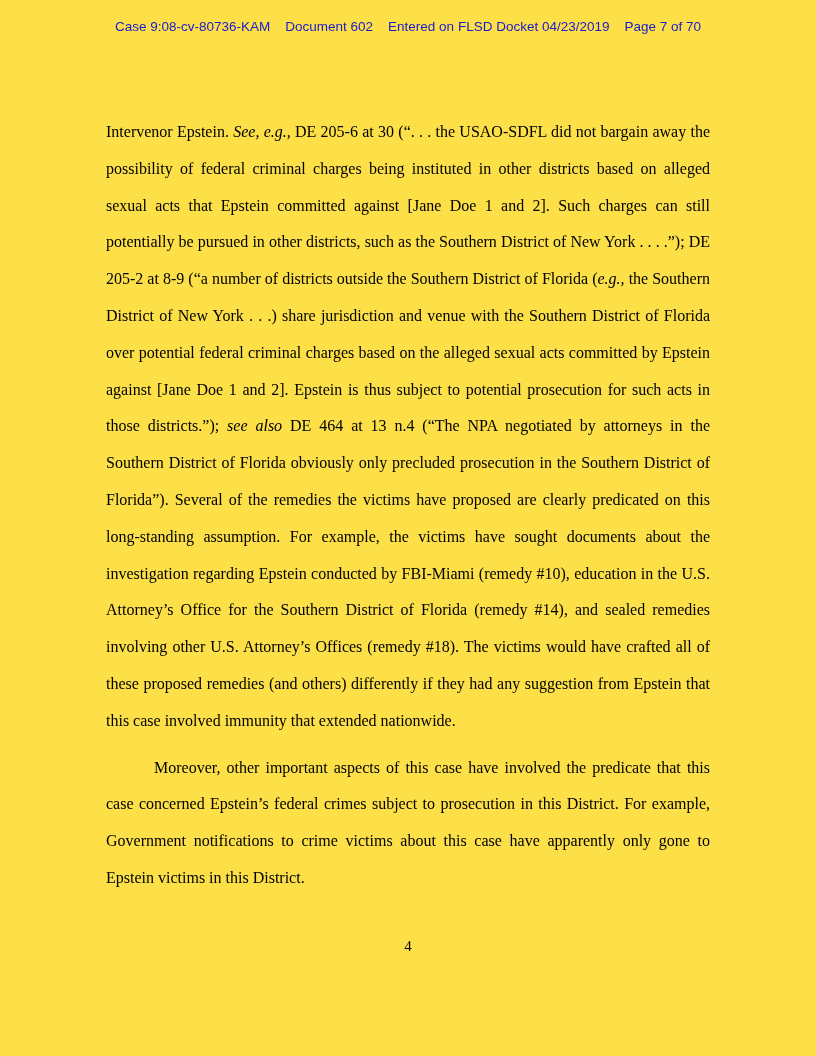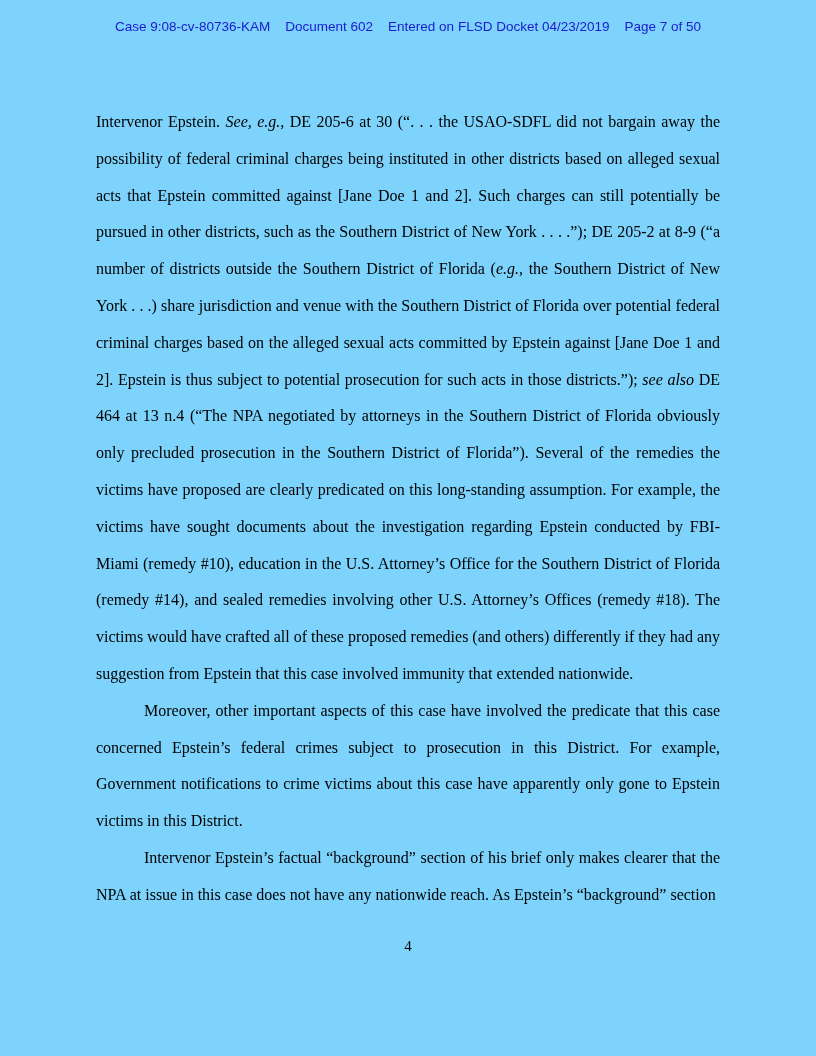--- a/index.html
+++ b/index.html
@@ -3,21 +3,21 @@
 <meta charset="utf-8">
 <style>
   * { box-sizing: border-box; }
   html, body { margin: 0; padding: 0; }
   body { background: #e8e8e8; }
   .page {
     position: relative;
     width: 816px;
     height: 1056px;
     margin: 0 auto;
-    background: #7dd3fc;
+    background: #fde047;
     overflow: hidden;
   }
   .stamp {
     position: absolute;
     top: 19px;
     left: 0;
     width: 100%;
     display: flex;
     justify-content: center;
     gap: 15px;
@@ -29,21 +29,21 @@
     position: absolute;
     top: 104px;
     left: 96px;
     width: 624px;
     font-family: "Liberation Serif", serif;
     font-size: 16px;
     line-height: 36.8px;
     text-align: justify;
     color: #000000;
   }
-  .para { margin: 0; }
+  .para { margin: 10px; }
   .para.indent { text-indent: 48px; }
   .para em { font-style: italic; }
   .page-number {
     position: absolute;
     top: 938px;
     left: 0;
     width: 100%;
     text-align: center;
     font-family: "Liberation Serif", serif;
     font-size: 15px;
@@ -51,21 +51,20 @@
   }
 </style>
 </head>
 <body>
 
 <div class="page">
   <div class="stamp" style="color: rgb(26, 26, 206);">
       <span>Case 9:08-cv-80736-KAM</span>
       <span>Document 602</span>
       <span>Entered on FLSD Docket 04/23/2019</span>
-      <span>Page 7 of 50</span>
+      <span>Page 7 of 70</span>
     </div>
   <div class="body-text">
       <div class="para"><span>Intervenor Epstein.  </span><em>See, e.g.,</em><span> DE 205-6 at 30 (“. . . the USAO-SDFL did not bargain away the possibility of federal criminal charges being instituted in other districts based on alleged sexual acts that Epstein committed against [Jane Doe 1 and 2]. Such charges can still potentially be pursued in other districts, such as the Southern District of New York . . . .”); DE 205-2 at 8-9 (“a number of districts outside the Southern District of Florida (</span><em>e.g.,</em><span> the Southern District of New York . . .) share jurisdiction and venue with the Southern District of Florida over potential federal criminal charges based on the alleged sexual acts committed by Epstein against [Jane Doe 1 and 2].  Epstein is thus subject to potential prosecution for such acts in those districts.”); </span><em>see also</em><span> DE 464 at 13 n.4 (“The NPA negotiated by attorneys in the Southern District of Florida obviously only precluded prosecution in the Southern District of Florida”).  Several of the remedies the victims have proposed are clearly predicated on this long-standing assumption.  For example, the victims have sought documents about the investigation regarding Epstein conducted by FBI-Miami (remedy #10), education in the U.S. Attorney’s Office for the Southern District of Florida (remedy #14), and sealed remedies involving other U.S. Attorney’s Offices (remedy #18).  The victims would have crafted all of these proposed remedies (and others) differently if they had any suggestion from Epstein that this case involved immunity that extended nationwide.</span></div>
       <div class="para indent"><span>Moreover, other important aspects of this case have involved the predicate that this case concerned Epstein’s federal crimes subject to prosecution in this District.  For example, Government notifications to crime victims about this case have apparently only gone to Epstein victims in this District.</span></div>
-      <div class="para indent"><span>Intervenor Epstein’s factual “background” section of his brief only makes clearer that the NPA at issue in this case does not have any nationwide reach. As Epstein’s “background” section</span></div>
     </div>
   <div class="page-number">4</div>
 </div>
 
 </body></html>

